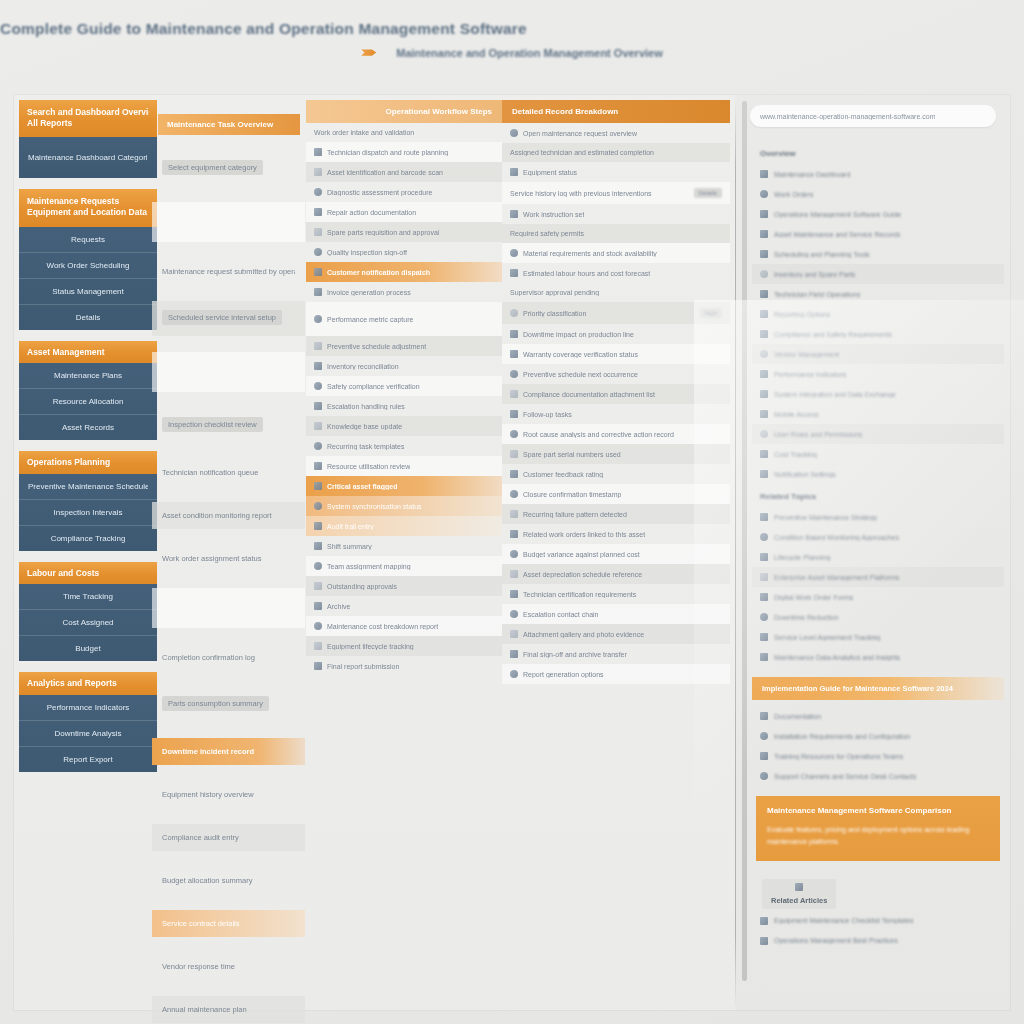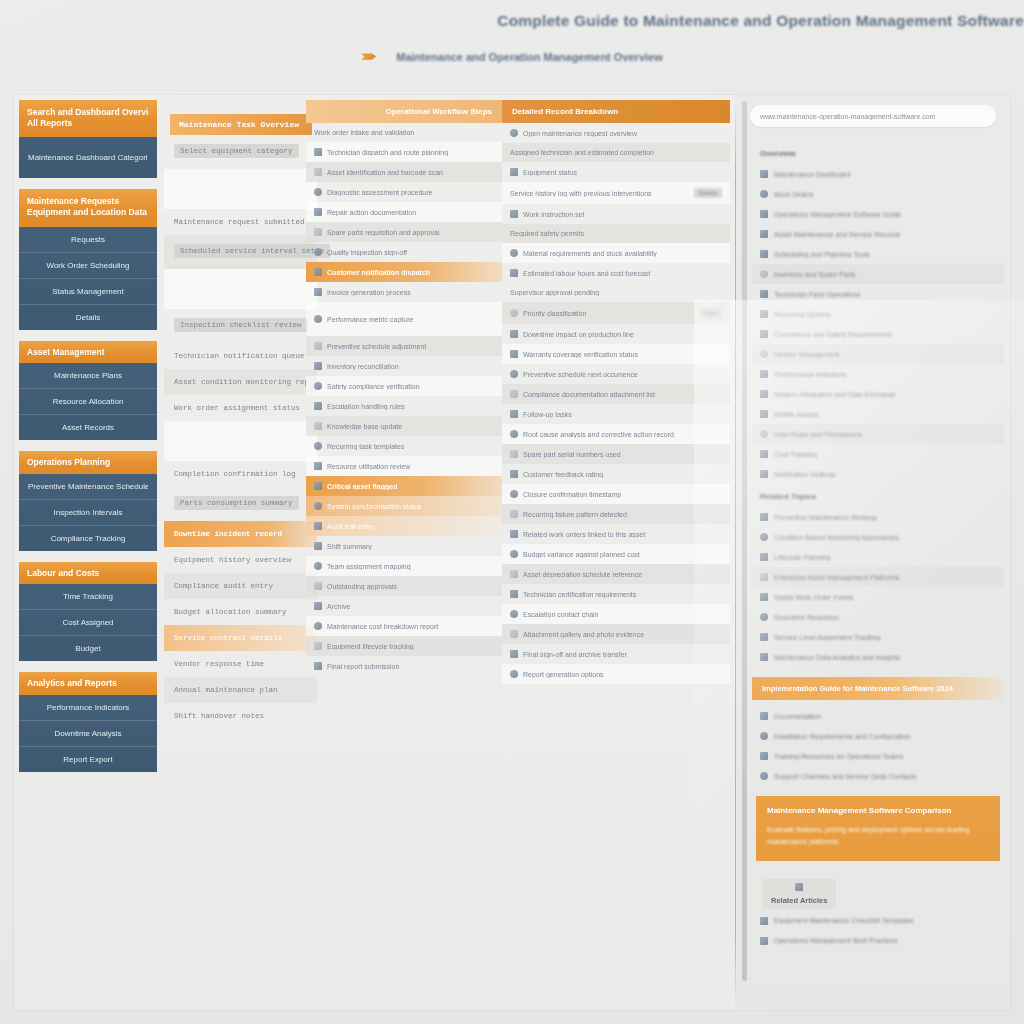--- a/index.html
+++ b/index.html
@@ -21,33 +21,33 @@
   .sheen {
     position: absolute;
     right: 0; top: 300px;
     width: 330px; height: 560px;
     background: linear-gradient(135deg, rgba(255,255,255,0.55) 0%, rgba(255,255,255,0.0) 60%);
     pointer-events: none;
     z-index: 40;
   }
 
   
-  .page-header { padding-top: 12px; text-align: right; }
+  .page-header { padding-top: 20px; text-align: left; }
 
   .page-title {
     font-size: 15.5px;
     font-weight: bold;
     letter-spacing: .2px;
     color: #5d7184;
     filter: blur(0.85px);
     line-height: 1.2;
   }
 
   .page-subtitle-row {
-    margin-top: 20px;
+    margin-top: 8px;
     display: flex;
     align-items: center;
     justify-content: center;
     gap: 20px;
   }
   .subtitle-icon {
     width: 15px; height: 10px;
     background: linear-gradient(95deg, #efa046, #e08b2c);
     clip-path: polygon(0 18%, 72% 18%, 100% 50%, 72% 82%, 0 82%, 22% 50%);
     filter: blur(0.5px);
@@ -126,36 +126,35 @@
   .side-item.tall { padding: 16px 9px; }
   .side-item.active {
     background: linear-gradient(90deg, rgba(222,140,45,0.75), rgba(213,134,45,0.45));
     color: #ffffff;
     font-weight: bold;
   }
 
   
   .col1 {
     position: absolute;
-    left: 148px; top: 5px;
+    left: 136px; top: 5px;
     width: 155px;
     height: 905px;
-    font-family: Liberation Mono, monospace;
   }
   .col1-header {
     background: linear-gradient(90deg, #f2b468 0%, #e9a04b 70%, #e59640 100%);
     color: #ffffff;
     font-size: 8px;
     font-weight: bold;
     padding: 6px 9px;
     margin: 14px 0 0 8px;
     width: 142px;
   }
   .c1row {
-    margin: 0 0 0 2px;
+    margin: 16px 0 0 2px;
     padding: 9px 10px;
     font-size: 7.5px;
     color: #7b8794;
   }
   .c1row.alt { background: rgba(255,255,255,0.62); }
   .c1row.dim { background: rgba(224,224,222,0.75); }
   .c1row.pill span {
     display: inline-block;
     background: rgba(209,209,207,0.85);
     padding: 3px 6px;

